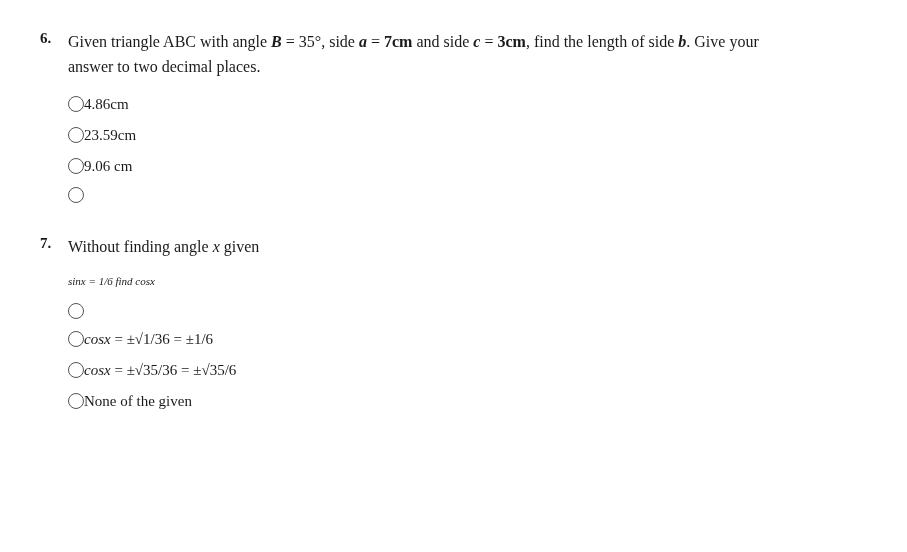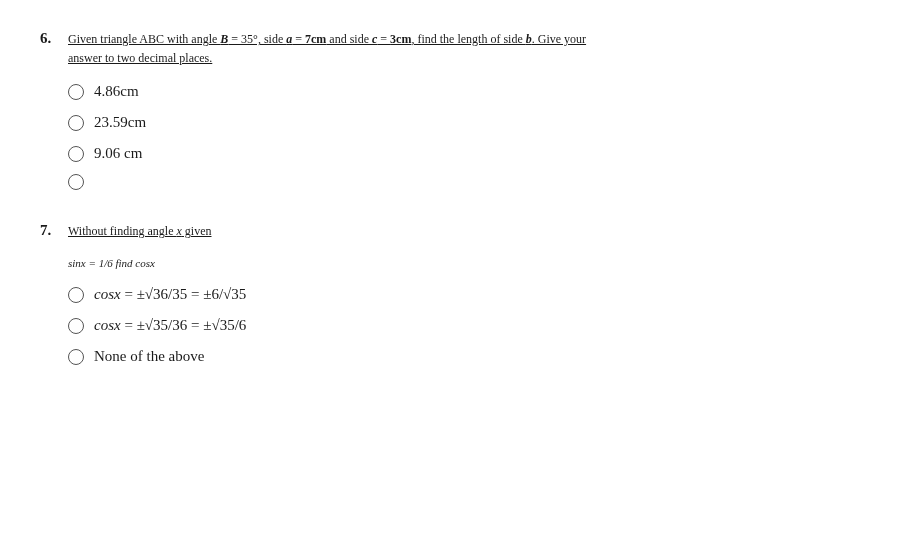--- a/index.html
+++ b/index.html
@@ -29,44 +29,42 @@
     }
 
     .question-number {
       font-weight: bold;
       font-size: 15px;
       min-width: 28px;
       flex-shrink: 0;
     }
 
     .question-text {
-      font-size: 12px;
+      font-size: 16px;
       line-height: 1.55;
       flex: 1;
-      text-decoration: underline;
     }
 
     .question-text .math-bold {
       font-style: italic;
       font-weight: bold;
     }
 
     .options-list {
       list-style: none;
       margin-left: 28px;
       display: flex;
       flex-direction: column;
       gap: 10px;
       margin-top: 8px;
     }
 
     .option-item {
       display: flex;
       align-items: center;
-      gap: 10px;
       font-size: 15px;
       cursor: pointer;
     }
 
     .radio-circle {
       width: 16px;
       height: 16px;
       border-radius: 50%;
       border: 1.5px solid #555;
       background: #fff;
@@ -126,28 +124,31 @@
     </span>
   </div>
 
   <div class="q7-subtext">
     <i>sin</i><i>x</i> = 1/6 find <i>cos</i><i>x</i>
   </div>
 
   <ul class="options-list">
     <li class="option-item">
       <span class="radio-circle"></span>
+    </li>
+    <li class="option-item">
+      <span class="radio-circle"></span>
       <span class="option-label">
-        <i>cos</i><i>x</i> = ±√36/35 = ±6/√35
+        <i>cos</i><i>x</i> = ±√1/36 = ±1/6
       </span>
     </li>
     <li class="option-item">
       <span class="radio-circle"></span>
       <span class="option-label">
         <i>cos</i><i>x</i> = ±√35/36 = ±√35/6
       </span>
     </li>
     <li class="option-item">
       <span class="radio-circle"></span>
-      <span class="option-label">None of the above</span>
+      <span class="option-label">None of the given</span>
     </li>
   </ul>
 </div>
 
 </body></html>

